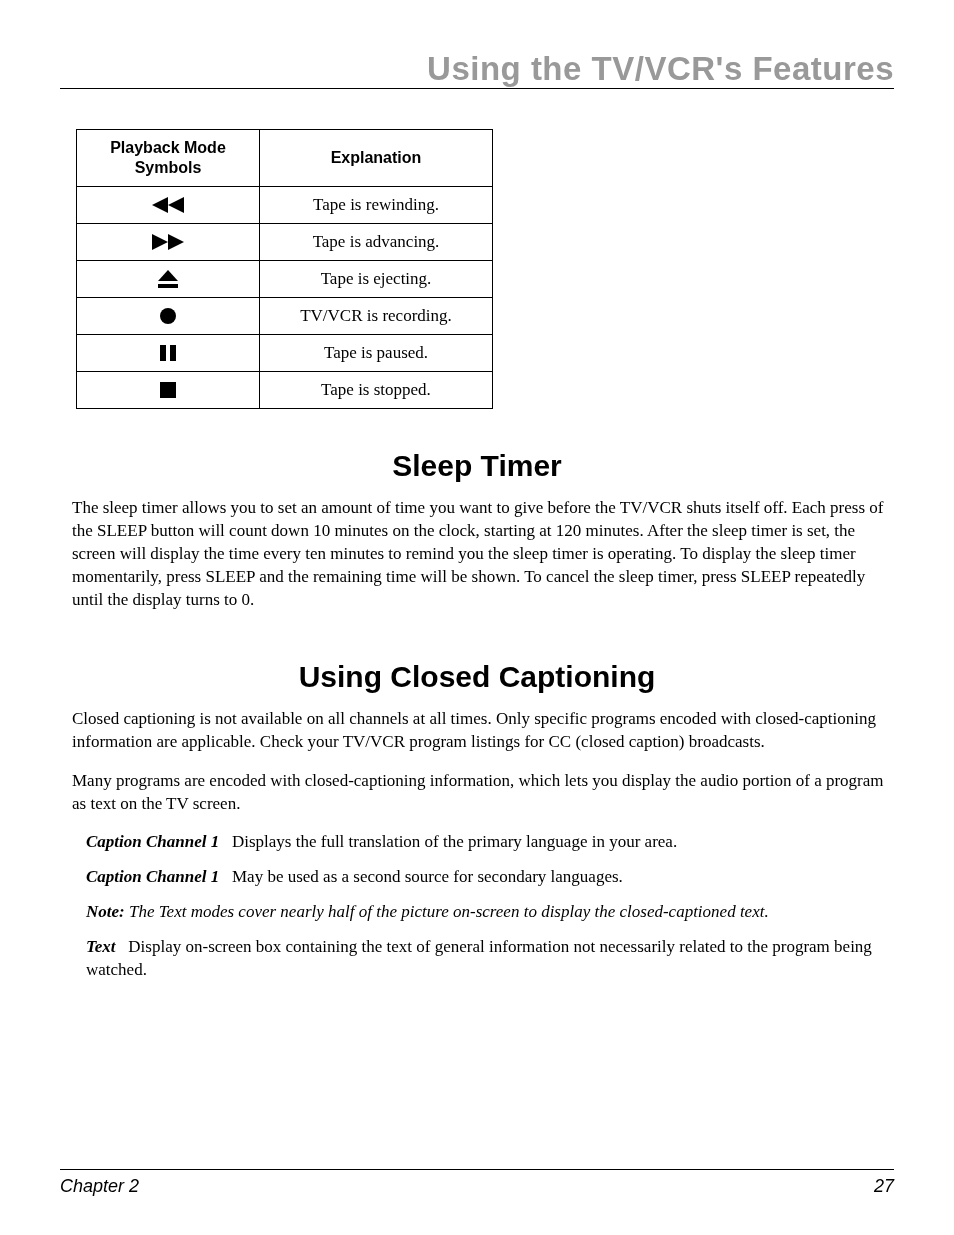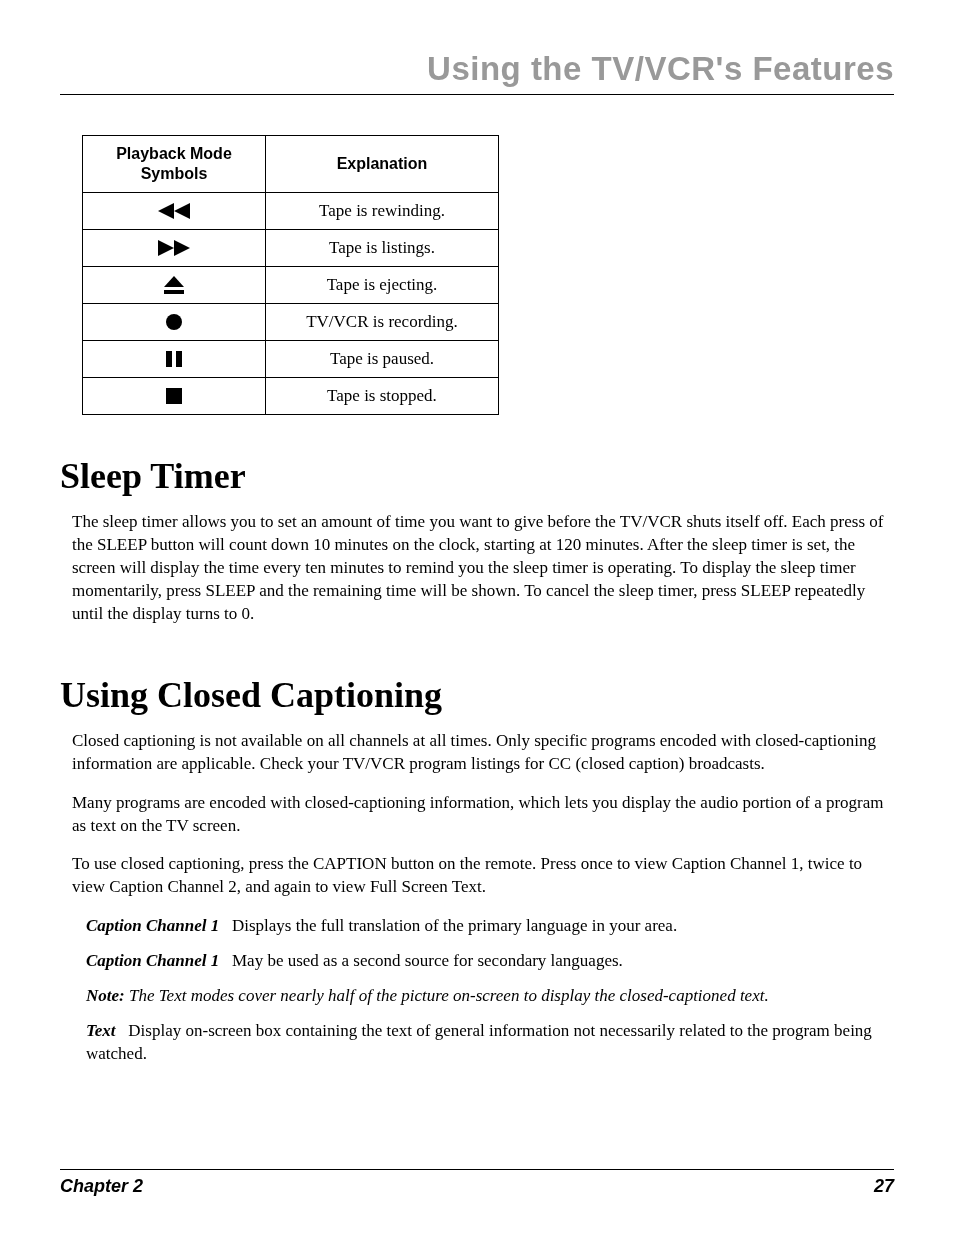--- a/index.html
+++ b/index.html
@@ -16,28 +16,27 @@
     padding: 50px 60px 40px 60px;
     position: relative;
   }
   .header {
     text-align: right;
     font-family: Arial, Helvetica, sans-serif;
     font-weight: 900;
     color: #999;
     font-size: 33px;
     letter-spacing: 0.5px;
-    padding-bottom: 6px;
     border-bottom: 1.5px solid #000;
     margin-bottom: 40px;
     font-stretch: condensed;
   }
   table.playback {
     border-collapse: collapse;
-    margin-left: 22px;
+    margin-left: 16px;
     font-size: 17px;
   }
   table.playback th, table.playback td {
     border: 1px solid #000;
     padding: 8px 16px;
     text-align: center;
     vertical-align: middle;
   }
   table.playback th {
     font-family: 'Segoe UI', Arial, sans-serif;
@@ -46,24 +45,25 @@
     line-height: 1.25;
   }
   table.playback th.col1 { width: 150px; }
   table.playback th.col2 { width: 200px; }
   table.playback td.exp {
     font-family: Georgia, serif;
     font-size: 17px;
   }
   .icon-cell svg { display: block; margin: 0 auto; }
   h2.section {
-    font-family: Liberation Serif, serif;
+    font-family: Liberation Sans, sans-serif;
     font-weight: 700;
-    font-size: 36px;
+    font-size: 30px;
     margin: 40px 0 14px 0;
+    text-align: center;
   }
   p.body {
     font-family: Georgia, serif;
     font-size: 17px;
     line-height: 1.35;
     margin: 0 0 16px 12px;
   }
   .defs { margin-left: 24px; }
   .def-item {
     font-family: Georgia, serif;
@@ -79,21 +79,21 @@
     position: absolute;
     bottom: 38px;
     left: 60px;
     right: 60px;
     border-top: 1.5px solid #000;
     padding-top: 6px;
     display: flex;
     justify-content: space-between;
     font-family: 'Segoe UI', Arial, sans-serif;
     font-style: italic;
-    font-weight: 700;
+    font-weight: 400;
     font-size: 18px;
     margin-top: 8px;
   }
 </style>
 </head>
 <body>
 
 <div class="page">
 
   <div class="header">Using the TV/VCR's Features</div>
@@ -118,21 +118,21 @@
         </td>
         <td class="exp">Tape is rewinding.</td>
       </tr>
       <tr>
         <td class="icon-cell">
           <svg width="34" height="16" viewBox="0 0 34 16">
             <polygon points="1,0 1,16 17,8" fill="#000"></polygon>
             <polygon points="17,0 17,16 33,8" fill="#000"></polygon>
           </svg>
         </td>
-        <td class="exp">Tape is listings.</td>
+        <td class="exp">Tape is advancing.</td>
       </tr>
       <tr>
         <td class="icon-cell">
           <svg width="22" height="18" viewBox="0 0 22 18">
             <polygon points="11,0 21,11 1,11" fill="#000"></polygon>
             <rect x="1" y="14" width="20" height="4" fill="#000"></rect>
           </svg>
         </td>
         <td class="exp">Tape is ejecting.</td>
       </tr>
@@ -163,21 +163,20 @@
       </tr>
     </tbody>
   </table>
 
   <h2 class="section">Sleep Timer</h2>
   <p class="body">The sleep timer allows you to set an amount of time you want to give before the TV/VCR shuts itself off. Each press of the SLEEP button will count down 10 minutes on the clock, starting at 120 minutes. After the sleep timer is set, the screen will display the time every ten minutes to remind you the sleep timer is operating. To display the sleep timer momentarily, press SLEEP and the remaining time will be shown. To cancel the sleep timer, press SLEEP repeatedly until the display turns to 0.</p>
 
   <h2 class="section" style="margin-top:48px">Using Closed Captioning</h2>
   <p class="body">Closed captioning is not available on all channels at all times. Only specific programs encoded with closed-captioning information are applicable. Check your TV/VCR program listings for CC (closed caption) broadcasts.</p>
   <p class="body">Many programs are encoded with closed-captioning information, which lets you display the audio portion of a program as text on the TV screen.</p>
-  <p class="body">To use closed captioning, press the CAPTION button on the remote. Press once to view Caption Channel 1, twice to view Caption Channel 2, and again to view Full Screen Text.</p>
 
   <div class="defs">
     <p class="def-item">
       <span class="def-label">Caption Channel 1</span>&nbsp;&nbsp;&nbsp;<span>Displays the full translation of the primary language in your area.</span>
     </p>
     <p class="def-item">
       <span class="def-label">Caption Channel 1</span>&nbsp;&nbsp;&nbsp;<span>May be used as a second source for secondary languages.</span>
     </p>
     <p class="def-item" style="font-style:italic">
       <span style="font-weight:700">Note:</span>

